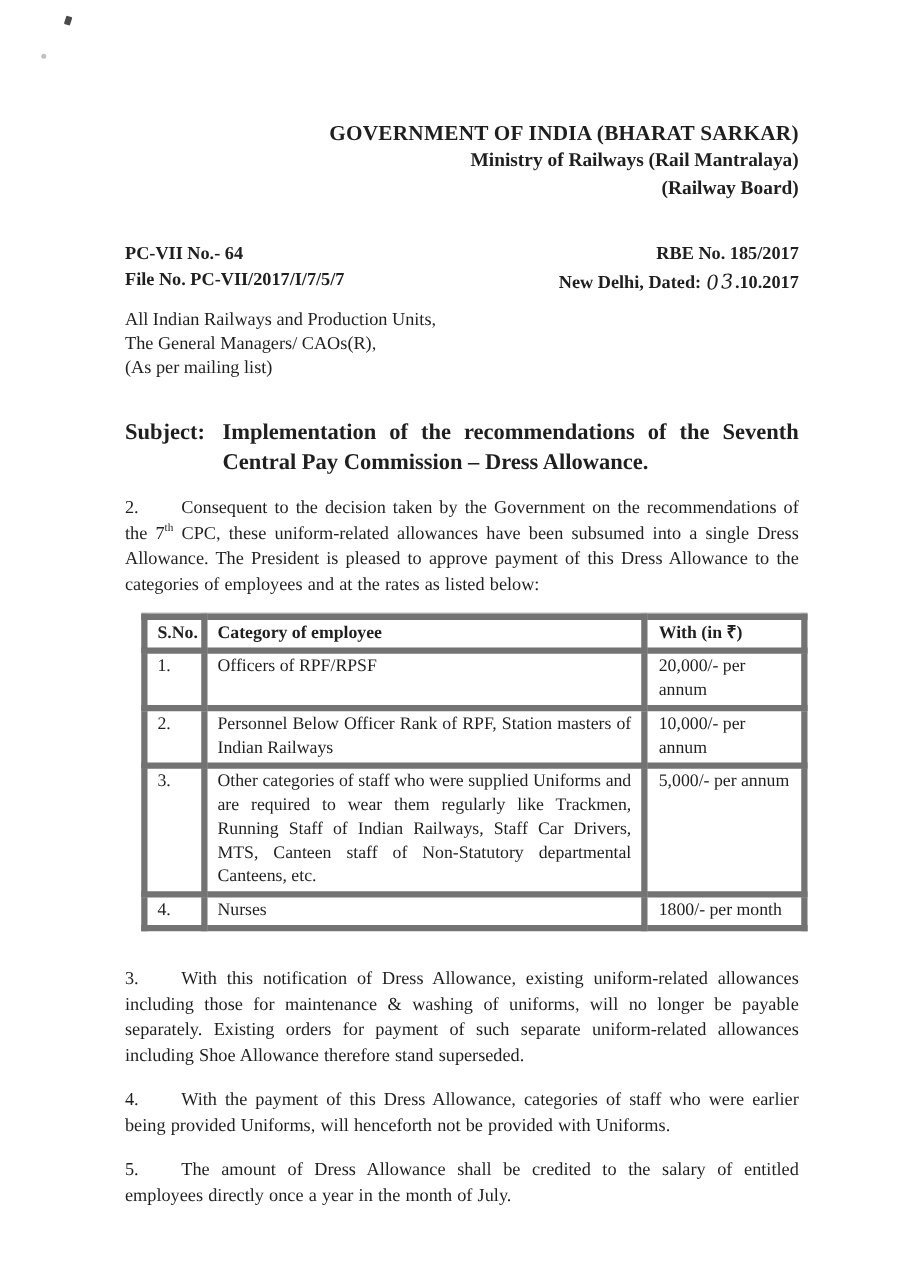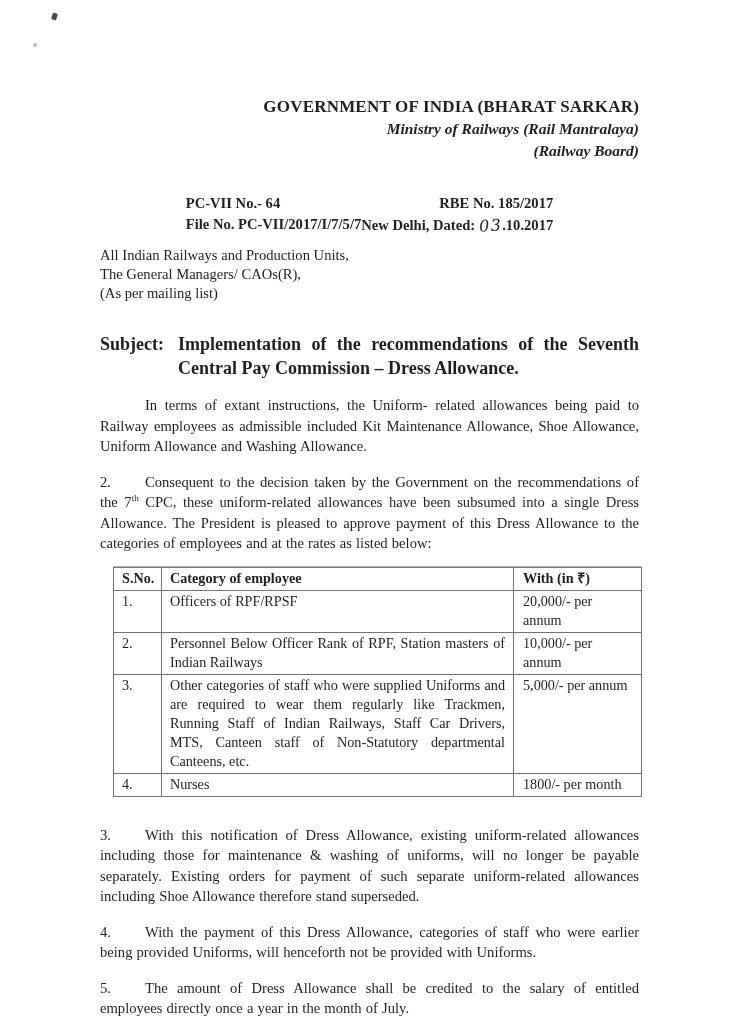--- a/index.html
+++ b/index.html
@@ -12,24 +12,24 @@
     overflow:hidden;
   }
   .page{
     position:absolute;inset:0;
     padding:96px 97px 0 100px;
     box-sizing:border-box;
   }
   
   .letterhead{text-align:right;font-weight:bold;line-height:22px;}
   .title-main{font-size:17px;letter-spacing:.2px;}
-  .title-sub{font-size:15.5px;font-style:italic;}
+  .title-sub{font-size:15.5px;}
   
   .refs{
-    display:flex;justify-content:center;
+    display:flex;justify-content:space-between;
     font-weight:bold;font-size:14.6px;line-height:21px;
     margin-top:31px;
   }
   .refs .right{text-align:right;}
   .hand{
     font-weight:normal;font-style:italic;
     font-family:"DejaVu Serif", serif;
     font-size:16px;letter-spacing:1.5px;
     display:inline-block;transform:rotate(-4deg);
     position:relative;top:1px;
@@ -53,21 +53,21 @@
   .para.first{text-indent:45px;}
   .para .num{display:inline-block;width:45px;text-indent:0;}
   .para sup{font-size:9px;line-height:0;vertical-align:super;}
   
   table.rates{
     border-collapse:collapse;table-layout:fixed;
     width:528px;margin:13px 0 28px 13px;
     font-size:14.2px;line-height:19px;
   }
   table.rates th, table.rates td{
-    border:1px solid #737373;
+    border:5px solid #737373;
     padding:1px 8px 2px 8px;
     vertical-align:top;text-align:left;
     font-weight:normal;
   }
   table.rates th{font-weight:bold;}
   table.rates td.cat{text-align:justify;}
   table.rates td.rate, table.rates th.rate{padding-left:9px;}
   table.rates{box-shadow:0 -1px 0 rgba(60,60,60,.35);}
   
   .artifact{position:absolute;}
@@ -103,21 +103,20 @@
     <div>All Indian Railways and Production Units,</div>
     <div>The General Managers/ CAOs(R),</div>
     <div>(As per mailing list)</div>
   </div>
 
   <div class="subject">
     <div class="label">Subject:</div>
     <div class="text">Implementation of the recommendations of the Seventh Central Pay Commission – Dress Allowance.</div>
   </div>
 
-  <p class="para first">In terms of extant instructions, the Uniform- related allowances being paid to Railway employees as admissible included Kit Maintenance Allowance, Shoe Allowance, Uniform Allowance and Washing Allowance.</p>
 
   <p class="para"><span class="num">2.</span><span>Consequent to the decision taken by the Government on the recommendations of the 7</span><sup>th</sup><span> CPC, these uniform-related allowances have been subsumed into a single Dress Allowance. The President is pleased to approve payment of this Dress Allowance to the categories of employees and at the rates as listed below:</span></p>
 
   <table class="rates">
     <colgroup>
         <col style="width:48px">
         <col style="width:352px">
         <col style="width:128px">
       </colgroup>
     <tbody>

